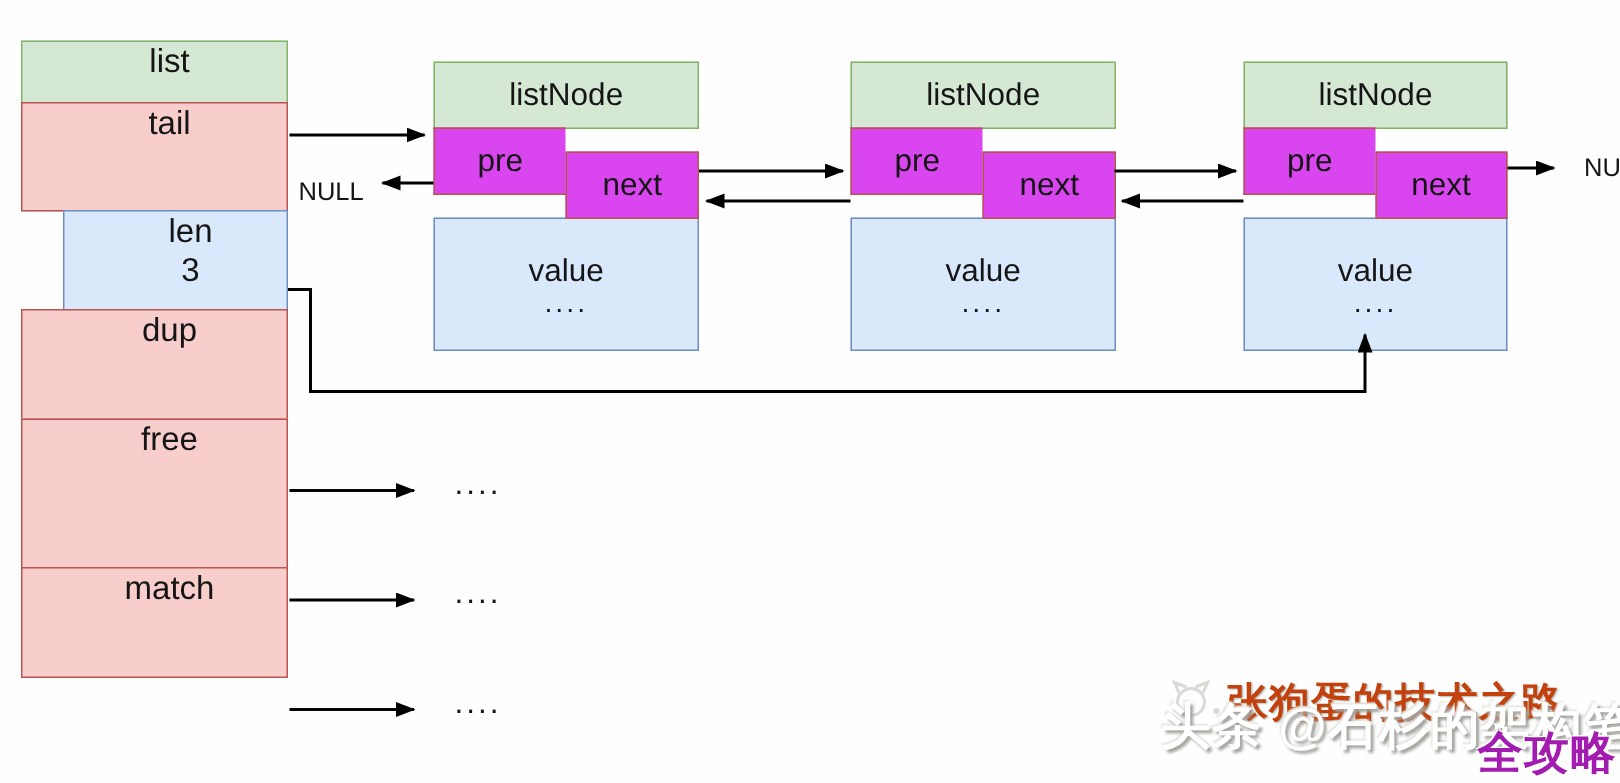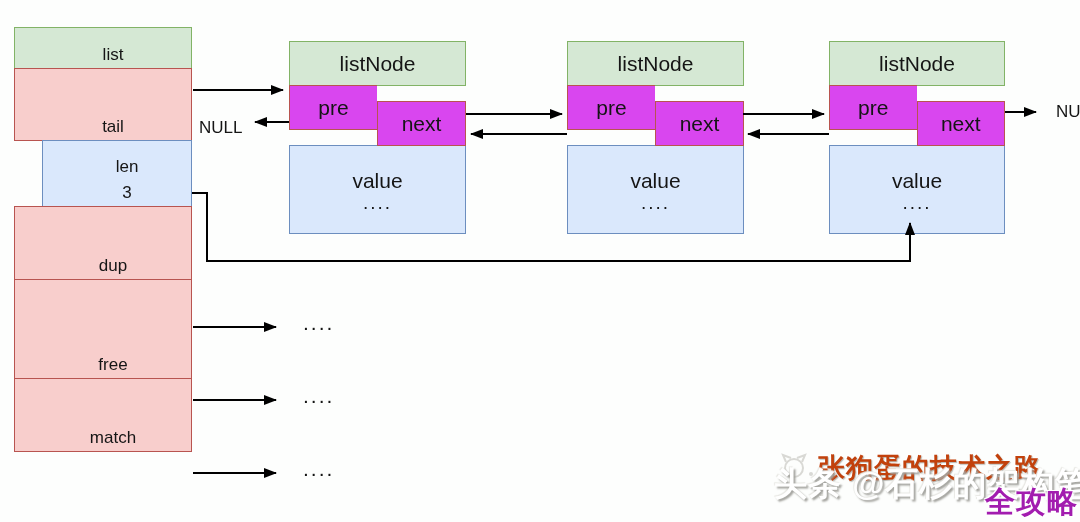--- a/index.html
+++ b/index.html
@@ -4,21 +4,21 @@
 <style>
   html,body{margin:0;padding:0;background:#fff;}
   .canvas{
     position:relative;width:1080px;height:522px;overflow:hidden;background:#fdfefd;
     font-family:"Liberation Sans","DejaVu Sans",sans-serif;color:#151515;
   }
   
   .struct{position:absolute;left:14px;top:27px;width:178px;}
   .cell{
     box-sizing:border-box;margin-top:-1px;display:flex;flex-direction:column;
-    align-items:center;justify-content:flex-end;font-size:17px;line-height:26px;padding-left:20px;
+    align-items:center;justify-content:flex-start;font-size:22px;line-height:26px;padding-left:20px;
   }
   .cell.green{background:#d5e8d4;border:1px solid #82b366;margin-top:0;}
   .cell.pink {background:#f8cecc;border:1px solid #b85450;}
   .cell.blue {background:#dae8fc;border:1px solid #6c8ebf;}
   
   .node{position:absolute;top:41px;width:177px;}
   .node .hdr{
     box-sizing:border-box;height:45px;background:#d5e8d4;border:1px solid #82b366;
     display:flex;align-items:center;justify-content:center;font-size:21px;
   }

